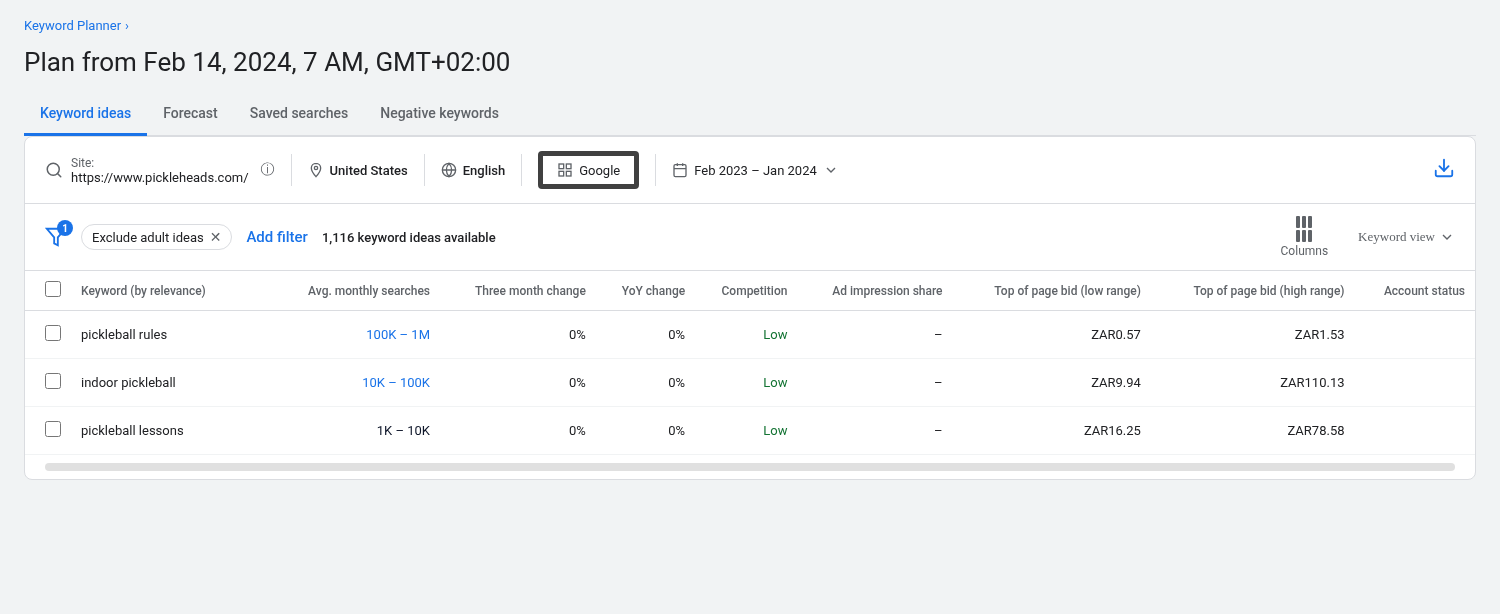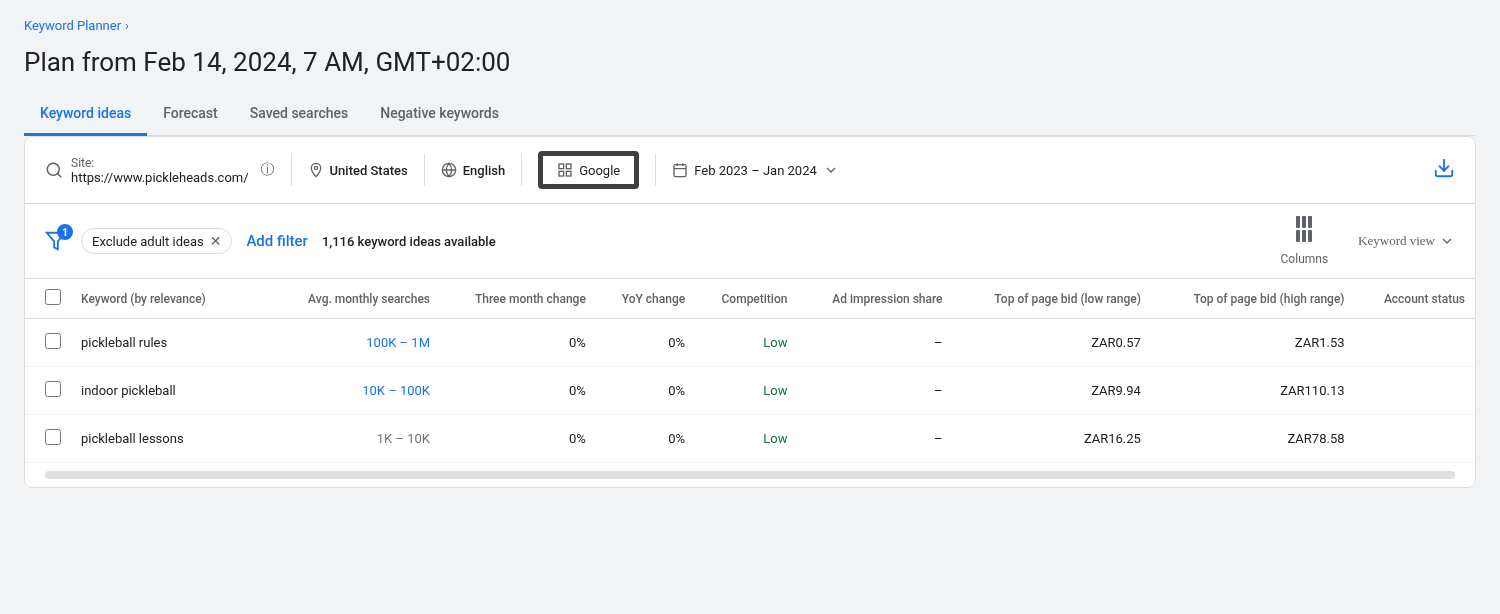--- a/index.html
+++ b/index.html
@@ -156,21 +156,21 @@
     .ideas-count {
       font-size: 13px;
       color: #202124;
       font-weight: 500;
     }
     .columns-btn {
       margin-left: auto;
       display: flex;
       flex-direction: column;
       align-items: center;
-      gap: 10px;
+      gap: 2px;
       cursor: pointer;
       color: #5f6368;
       font-size: 12px;
     }
     .kw-view-btn {
       display: flex;
       align-items: center;
       gap: 4px;
       color: #5f6368;
       font-size: 13px;
@@ -448,21 +448,21 @@
     <td>–</td>
     <td>ZAR9.94</td>
     <td>ZAR110.13</td>
     <td></td>
   </tr>
           <tr>
     <td class="checkbox-cell">
       <input type="checkbox" style="">
     </td>
     <td>pickleball lessons</td>
-    <td style="color:#737373">1K – 10K</td>
+    <td style="color:#0f172a">1K – 10K</td>
     <td>0%</td>
     <td>0%</td>
     <td class="low">Low</td>
     <td>–</td>
     <td>ZAR16.25</td>
     <td>ZAR78.58</td>
     <td></td>
   </tr>
         </tbody>
     </table>

